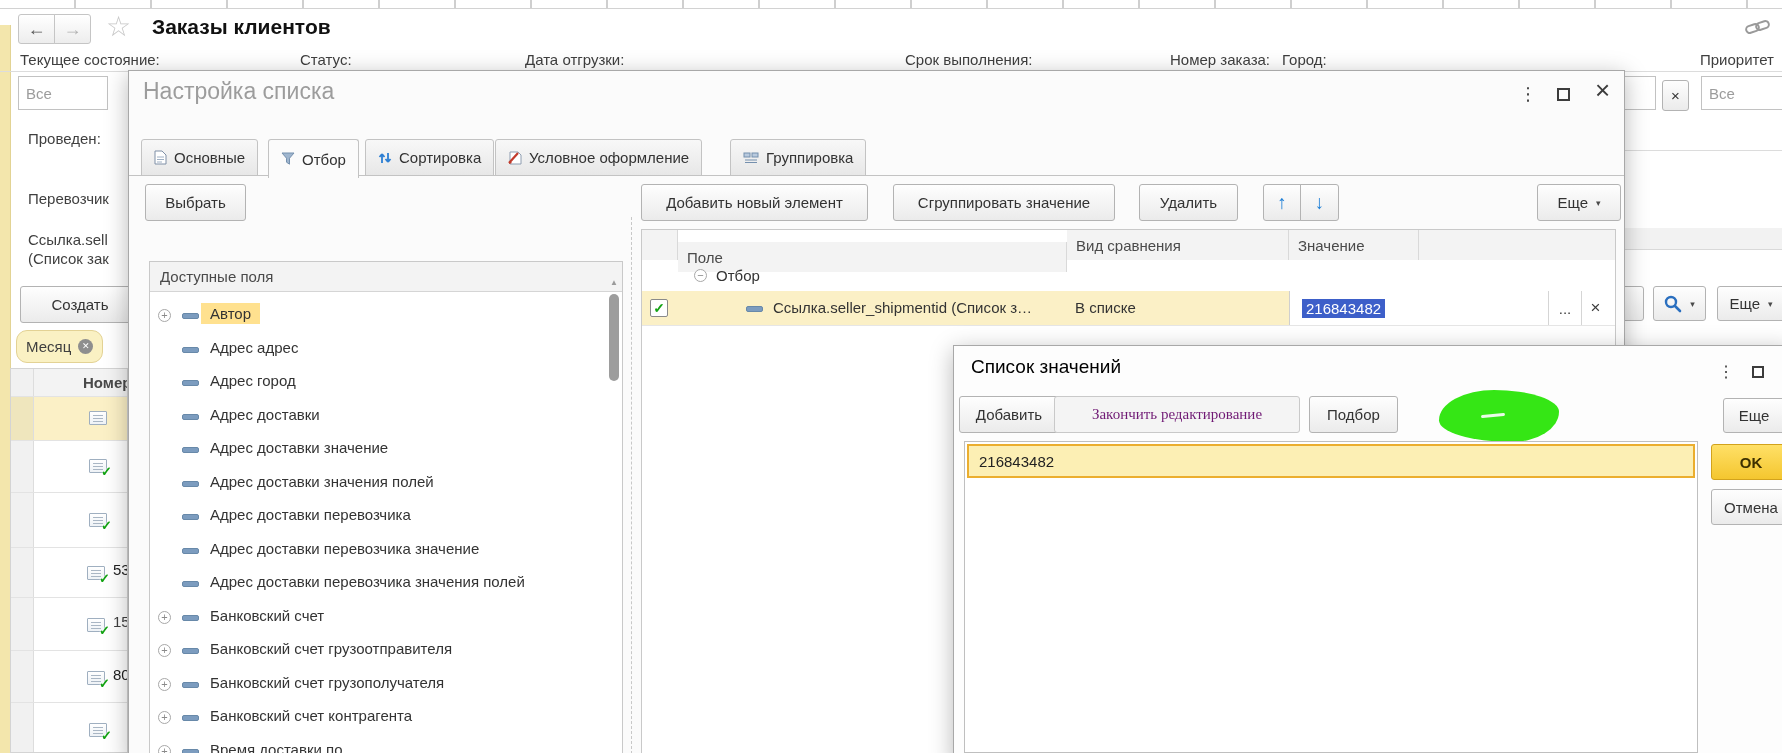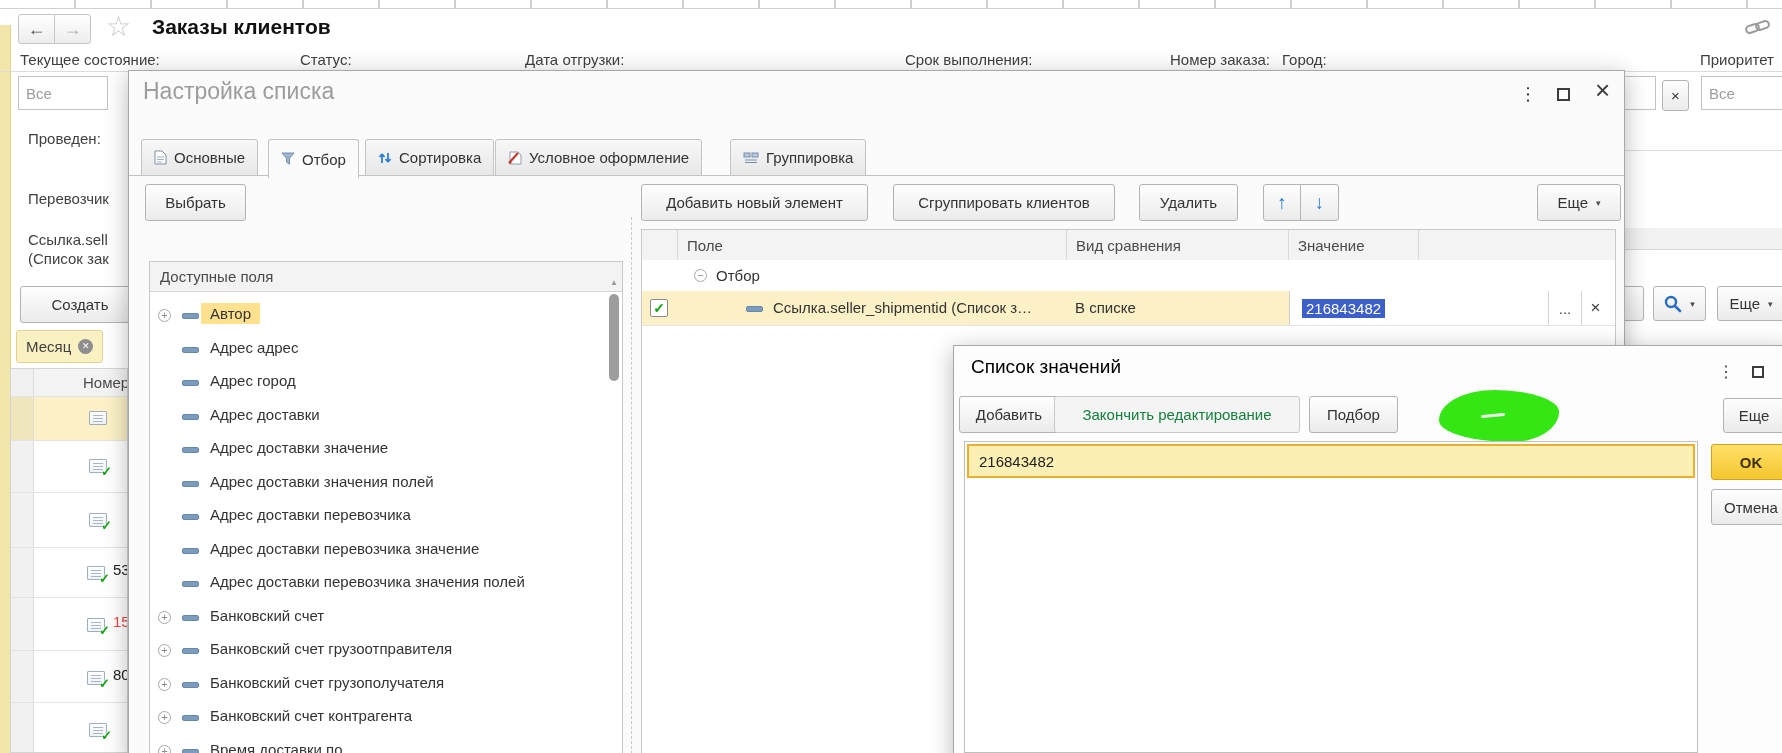--- a/index.html
+++ b/index.html
@@ -3,21 +3,21 @@
 <meta charset="utf-8">
 <style>
   html,body{margin:0;padding:0;background:#fff;}
   .screen{position:relative;width:1782px;height:753px;background:#fff;overflow:hidden;
           font-family:"Liberation Sans", sans-serif;color:#333;}
   .abs{position:absolute;box-sizing:border-box;}
   .lbl{position:absolute;font-size:15px;color:#3f3f3f;white-space:nowrap;}
   .btn{position:absolute;display:flex;align-items:center;justify-content:center;gap:5px;
        background:linear-gradient(#fefefe,#ebebeb);border:1px solid #b3b3b3;border-radius:3px;
        font-size:15px;color:#333;box-sizing:border-box;white-space:nowrap;cursor:default;}
-  .btn.disabled{color:#15803d;border-color:#c9c9c9;background:#f4f4f4;}
+  .btn.disabled{color:#701a75;border-color:#c9c9c9;background:#f4f4f4;font-family:Liberation Serif, serif;}
   .btn-ok{background:linear-gradient(#ffe067,#f4c62f);border:1px solid #d2a21c;font-weight:bold;color:#3d3000;}
   .caret{font-size:9px;color:#4a4a4a;margin-left:3px;}
   .input{position:absolute;background:#fff;border:1px solid #c2c2c2;box-sizing:border-box;
          font-size:15px;color:#9c9c9c;display:flex;align-items:center;padding-left:7px;overflow:hidden;}
   .hline{position:absolute;height:1px;background:#dcdcdc;}
   
   .topstrip{position:absolute;left:0;top:0;width:1782px;height:8px;border-bottom:1px solid #d2d2d2;
             background:repeating-linear-gradient(90deg,#fff 0 74px,#cfcfcf 74px 76px);}
   .ystrip{position:absolute;left:0;top:25px;width:10px;height:728px;background:#f3e6ac;border-right:1px solid #e2d394;}
   .navbtn{position:absolute;top:14px;width:37px;height:30px;display:flex;align-items:center;justify-content:center;
@@ -46,21 +46,21 @@
   .sb-thumb{position:absolute;right:3px;width:10px;background:#9d9d9d;border-radius:5px;}
   .scrollup{position:absolute;right:4px;top:16px;font-size:8px;color:#9a9a9a;}
   .dashedsep{position:absolute;width:0;border-left:1px dashed #c8c8c8;}
   .fth{position:absolute;top:0;height:30px;background:#f3f3f3;border-right:1px solid #d9d9d9;box-sizing:border-box;
        display:flex;align-items:center;padding-left:9px;font-size:15px;color:#4a4a4a;}
   .circ{display:inline-block;width:13px;height:13px;border:1px solid #a8a8a8;border-radius:50%;color:#8a8a8a;
         font-size:11px;line-height:11px;text-align:center;box-sizing:border-box;background:#fff;}
   .cb{position:absolute;width:18px;height:18px;background:#fff;border:1px solid #8a8a8a;border-radius:2px;
       display:flex;align-items:center;justify-content:center;font-weight:bold;color:#14a314;font-size:14px;box-sizing:border-box;}
   .chip{position:absolute;display:flex;align-items:center;gap:7px;background:#faf1c3;border:1px solid #e3d294;
-        border-radius:3px;font-size:15px;color:#3f3f3f;padding:0 9px;}
+        border-radius:11px;font-size:15px;color:#3f3f3f;padding:0 9px;}
   .chipx{width:15px;height:15px;border-radius:50%;background:#8e8e8e;color:#fff;font-size:9px;line-height:15px;text-align:center;}
   .mini{position:absolute;background:#fff;border:1px solid #d4d4d4;box-sizing:border-box;overflow:hidden;}
   .mrow{position:absolute;left:0;width:100%;border-bottom:1px solid #e3e3e3;box-sizing:border-box;}
   .selcol{position:absolute;left:0;top:0;bottom:0;width:22px;background:#f1f1f1;border-right:1px solid #ddd;}
   .doci{position:absolute;width:18px;height:14px;border:1px solid #9fafc0;border-radius:1px;
         background:linear-gradient(#fff,#eef2f6);box-sizing:border-box;}
   .doci::before{content:"";position:absolute;left:3px;right:3px;top:3px;height:1px;background:#a9b6c4;
         box-shadow:0 3px 0 #a9b6c4,0 6px 0 #a9b6c4;}
   .doci.chk::after{content:"✓";position:absolute;right:-6px;bottom:-7px;color:#13a313;font-weight:bold;
         font-size:13px;text-shadow:0 0 2px #fff,0 0 2px #fff;}
@@ -118,21 +118,21 @@
   <div class="lbl" style="left:28px;top:250px;">(Список зак</div>
   <div class="btn" style="left:20px;top:286px;width:120px;height:37px;">Создать</div>
   <div class="chip" style="left:16px;top:330px;height:31px;">
     <span>Месяц</span>
     <span class="chipx">✕</span>
   </div>
 
   <div class="mini" style="left:10px;top:368px;width:118px;height:385px;">
     <div class="mrow" style="top:0;height:28px;background:#f3f3f3;">
       <div class="selcol"></div>
-      <div class="abs" style="left:72px;top:5px;font-size:15px;color:#4a4a4a;white-space:nowrap;">Номер</div>
+      <div class="abs" style="left:72px;top:5px;font-size:15px;color:#4a4a4a;white-space:nowrap;font-weight:bold;">Номер</div>
     </div>
     <div class="mrow" style="top:28px;height:44px;background:#fbf0c6;">
       <div class="selcol" style="background:#efe6bd;"></div>
       <div class="doci" style="left:78px;top:14px;"></div>
     </div>
     <div class="mrow" style="top:72px;height:52px;">
       <div class="selcol"></div>
       <div class="doci chk" style="left:78px;top:18px;"></div>
     </div>
     <div class="mrow" style="top:124px;height:55px;">
@@ -140,21 +140,21 @@
       <div class="doci chk" style="left:78px;top:20px;"></div>
     </div>
     <div class="mrow" style="top:179px;height:50px;">
       <div class="selcol"></div>
       <div class="doci chk" style="left:76px;top:18px;"></div>
       <div class="abs" style="left:102px;top:13px;font-size:15px;color:#222;">53</div>
     </div>
     <div class="mrow" style="top:229px;height:53px;">
       <div class="selcol"></div>
       <div class="doci chk" style="left:76px;top:20px;"></div>
-      <div class="abs" style="left:102px;top:15px;font-size:15px;color:#ef4444;">15</div>
+      <div class="abs" style="left:102px;top:15px;font-size:15px;color:#404040;">15</div>
     </div>
     <div class="mrow" style="top:282px;height:52px;">
       <div class="selcol"></div>
       <div class="doci chk" style="left:76px;top:20px;"></div>
       <div class="abs" style="left:102px;top:15px;font-size:15px;color:#222;">80</div>
     </div>
     <div class="mrow" style="top:334px;height:51px;border-bottom:none;">
       <div class="selcol"></div>
       <div class="doci chk" style="left:78px;top:20px;"></div>
     </div>
@@ -214,21 +214,21 @@
       <svg width="16" height="12" viewBox="0 0 16 12">
         <rect x="1" y="1" width="6" height="4" fill="#b9cade" stroke="#7590ae"></rect>
         <rect x="9" y="1" width="6" height="4" fill="#b9cade" stroke="#7590ae"></rect>
         <path d="M2 8h12M2 10.5h12" stroke="#7590ae"></path>
       </svg>
       <span>Группировка</span>
     </div>
 
     <div class="btn" style="left:16px;top:113px;width:101px;height:37px;">Выбрать</div>
     <div class="btn" style="left:512px;top:113px;width:227px;height:37px;">Добавить новый элемент</div>
-    <div class="btn" style="left:764px;top:113px;width:222px;height:37px;">Сгруппировать клиентов</div>
+    <div class="btn" style="left:764px;top:113px;width:222px;height:37px;">Сгруппировать значение</div>
     <div class="btn" style="left:1010px;top:113px;width:99px;height:37px;">Удалить</div>
     <div class="btn" style="left:1134px;top:113px;width:38px;height:37px;border-radius:3px 0 0 3px;">
       <span style="color:#1e7fd6;font-weight:bold;font-size:19px;">↑</span>
     </div>
     <div class="btn" style="left:1171px;top:113px;width:39px;height:37px;border-radius:0 3px 3px 0;">
       <span style="color:#1e7fd6;font-weight:bold;font-size:19px;">↓</span>
     </div>
     <div class="btn" style="left:1408px;top:113px;width:84px;height:37px;">
       <span>Еще</span>
       <span class="caret">▾</span>
@@ -304,21 +304,21 @@
         <span class="tl">Время доставки с</span>
       </div>
       <div class="scrollup">▲</div>
       <div class="sb-thumb" style="top:32px;height:87px;"></div>
     </div>
 
     <div class="dashedsep" style="left:502px;top:146px;height:537px;"></div>
 
     <div class="panel" style="left:512px;top:158px;width:975px;height:525px;border-bottom:none;">
       <div class="fth" style="left:0;width:36px;"></div>
-      <div class="fth" style="left:36px;width:389px;">Поле</div>
+      <div class="fth" style="left:36px;width:389px;margin-top:12px;">Поле</div>
       <div class="fth" style="left:425px;width:222px;">Вид сравнения</div>
       <div class="fth" style="left:647px;width:130px;">Значение</div>
       <div class="fth" style="left:777px;width:198px;border-right:none;"></div>
 
       <div class="abs" style="left:0;top:30px;width:100%;height:31px;">
         <span class="circ" style="position:absolute;left:52px;top:9px;">−</span>
         <span class="abs" style="left:74px;top:7px;font-size:15px;color:#333;">Отбор</span>
       </div>
 
       <div class="abs" style="left:0;top:61px;width:100%;height:35px;border-bottom:1px solid #e6e6e6;">

